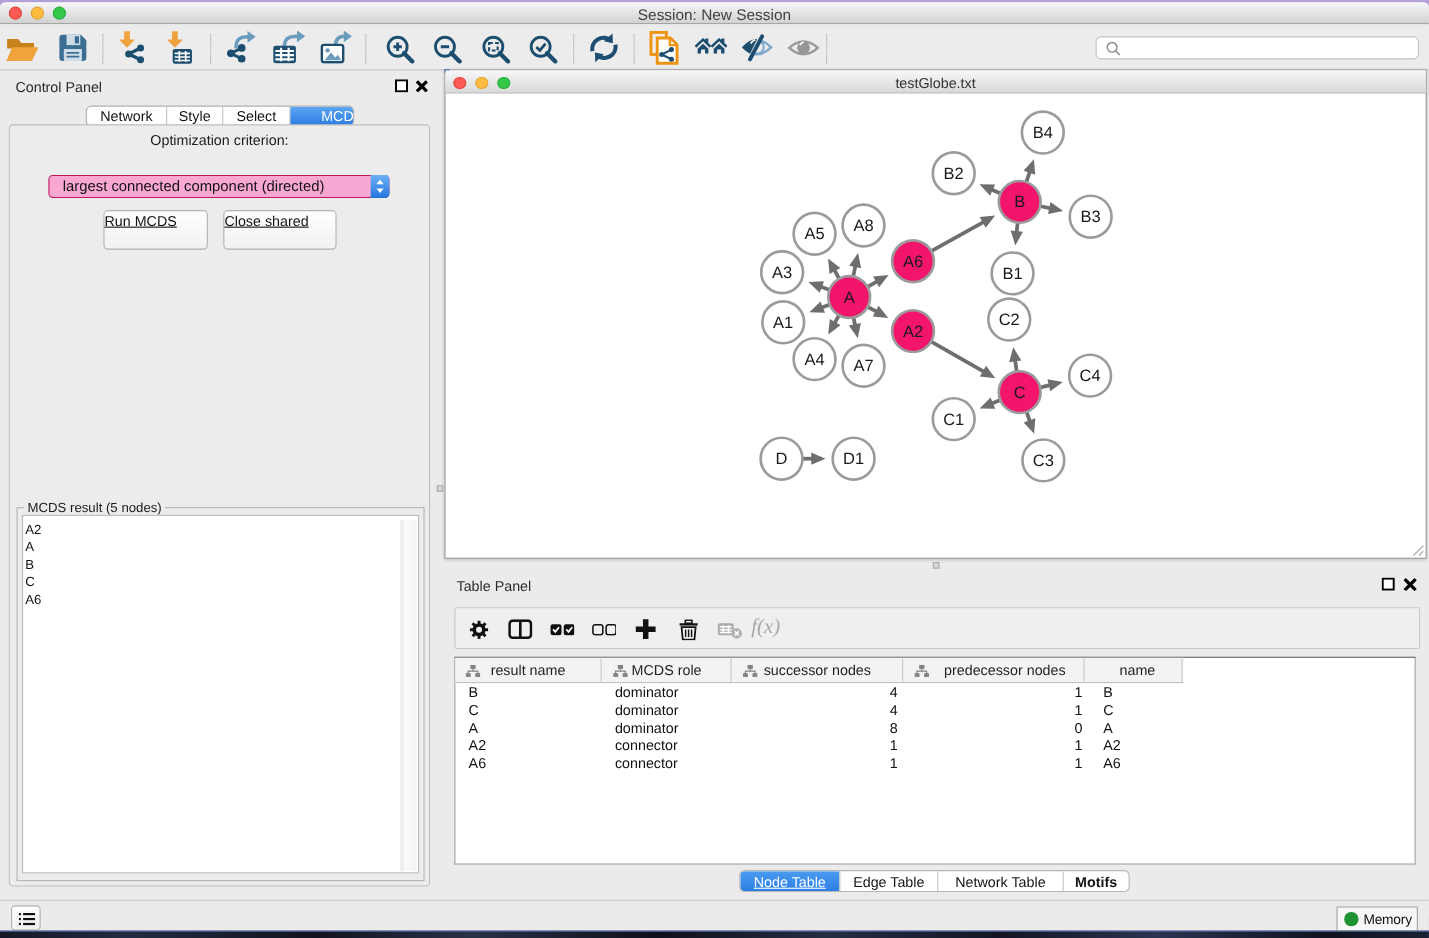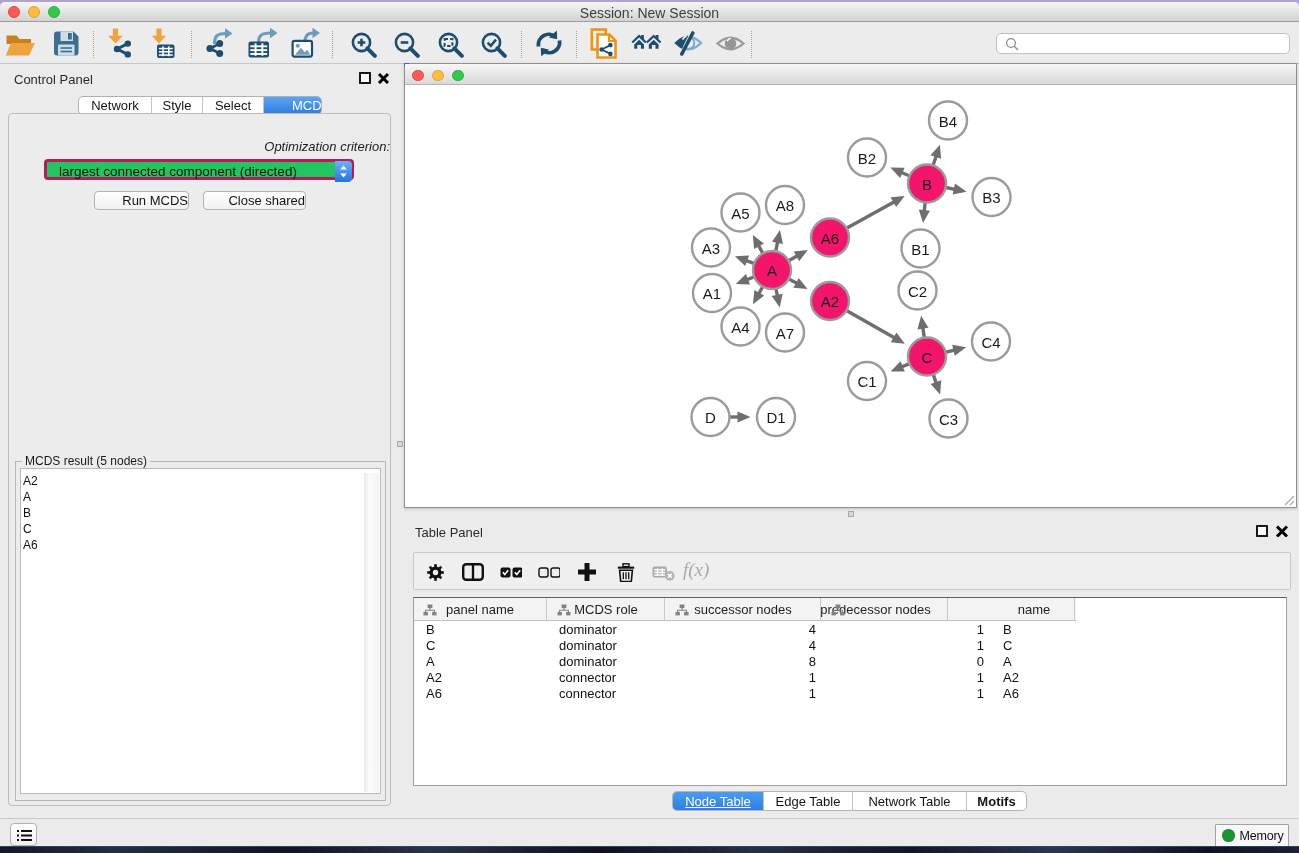--- a/index.html
+++ b/index.html
@@ -22,30 +22,30 @@
 
 #cp-title { position:absolute; left:14px; top:6px; font-size:13px; color:#2b2b2b; }
 #cp-tabs { position:absolute; left:78px; top:30px; height:19px; display:flex;
   border:1px solid #b0b0b0; border-radius:5px; overflow:hidden; background:#fff; }
 #cp-tabs div { font-size:13px; color:#141414; line-height:18px; text-align:center;
   border-right:1px solid #c4c4c4; }
 #cp-tabs div:last-child { border-right:none; }
 #cp-tabs .sel { background:linear-gradient(#5ba5f2,#2c7de2); color:#fff;padding-left:28px; }
 #cp-box { position:absolute; left:8px; top:47px; width:383px; height:693px;
   background:#ececec; border:1px solid #bdbdbd; border-radius:4px; }
-#opt-label { position:absolute; left:0; top:25px; width:100%; text-align:right;
-  font-size:13px; color:#1c1c1c;font-style:italic; }
+#opt-label { position:absolute; left:0; top:6px; width:100%; text-align:center;
+  font-size:13px; color:#1c1c1c; }
 #dd { position:absolute; left:35px; top:45px; width:310px; height:21px;
-  background:#22c55e; border:3px solid #be185d; border-radius:4px;text-align:center; }
+  background:#f9a8d4; border:1px solid #be185d; border-radius:4px;text-align:center; }
 #dd span { position:absolute; left:12px; top:2px; font-size:13.5px; color:#111; }
 #dd .cap { position:absolute; right:-1px; top:-1px; width:17px; height:21px;
   background:linear-gradient(#6db1f7,#2374dd); border-radius:0 4px 4px 0; }
-.btn { position:absolute; height:19px; background:linear-gradient(#ffffff,#f1f1f1);
+.btn { position:absolute; height:36px; background:linear-gradient(#ffffff,#f1f1f1);
   border:1px solid #b3b3b3; border-radius:4px; font-size:13px; color:#141414;
-  text-align:right; line-height:17px; }
+  text-align:left; line-height:17px;text-decoration:underline; }
 #fieldset { position:absolute; left:6px; top:347px; width:371px; height:340px;
   border:1px solid #b5b5b5; }
 #fieldset legend { position:absolute; left:6px; top:-8px; background:#ececec;
   padding:0 3px; font-size:12px; color:#1a1a1a; }
 #mlist { position:absolute; left:4px; top:6px; width:361px; height:326px;
   background:#fff; border:1px solid #b9b9b9; }
 #mlist { padding-top:4px; }
 #mlist .mi { font-size:12px; color:#111; height:16px; line-height:16px; padding-left:2px; }
 #mscroll { position:absolute; right:1px; top:4px; bottom:1px; width:15px;
   background:linear-gradient(90deg,#e9e9e9,#fbfbfb 35%,#f3f3f3); }
@@ -271,20 +271,21 @@
           <div id="mscroll"></div>
         </div>
       </div>
     </div>
     <div id="gwin">
           <div style="position:absolute;left:-1px;top:-1px;width:5px;height:3px;background:#3b6fb5"></div>
       <div id="gtitle">
         <div class="tl2" style="left:7.2px;background:#fc5a54;border:0.5px solid #e04740"></div>
         <div class="tl2" style="left:27.2px;background:#fdbc40;border:0.5px solid #e0a433"></div>
         <div class="tl2" style="left:47.2px;background:#34c84a;border:0.5px solid #2aad3e"></div>
+        <div class="title">testGlobe.txt</div>
       </div>
       <svg width="891" height="420" style="position:absolute;left:0;top:23px">
             <line x1="357.6" y1="165.9" x2="351.2" y2="154.1" stroke="#6e6e6e" stroke-width="3.4"></line>
 <polygon points="347.8,147.9 358.9,156.6 349.1,162.0" fill="#6e6e6e"></polygon>
 <line x1="370.8" y1="163.9" x2="373.6" y2="150.0" stroke="#6e6e6e" stroke-width="3.4"></line>
 <polygon points="375.0,143.0 377.9,156.9 367.0,154.7" fill="#6e6e6e"></polygon>
 <line x1="348.7" y1="176.3" x2="336.6" y2="171.8" stroke="#6e6e6e" stroke-width="3.4"></line>
 <polygon points="329.9,169.3 344.1,168.6 340.2,179.1" fill="#6e6e6e"></polygon>
 <line x1="348.8" y1="190.0" x2="337.5" y2="194.3" stroke="#6e6e6e" stroke-width="3.4"></line>
 <polygon points="330.8,196.9 340.9,187.0 345.0,197.4" fill="#6e6e6e"></polygon>
@@ -420,42 +421,42 @@
             <line x1="2.3" y1="10.08" x2="13.2" y2="10.08" stroke="#fff" stroke-width="1.4"></line>
             <line x1="5.5024999999999995" y1="3.3" x2="5.5024999999999995" y2="10.7" stroke="#fff" stroke-width="1.4"></line>
             <line x1="10.287500000000001" y1="3.3" x2="10.287500000000001" y2="10.7" stroke="#fff" stroke-width="1.4"></line>
             <circle cx="17.8" cy="10.8" r="4.8" fill="#b3b3b3"></circle>
             <path d="M15.9 8.9 L19.7 12.7 M19.7 8.9 L15.9 12.7" stroke="#fff" stroke-width="1.5"></path>
           </svg>
         </div>
     <div id="fx">f(x)</div>
     <div id="ttable">
       <div id="thead">
-            <div class="hcell" style="left:0px;width:133px">panel name</div>
+            <div class="hcell" style="left:0px;width:133px">result name</div>
             <svg style="position:absolute;left:9px;top:6px" width="14" height="12" viewBox="0 0 14 12">
               <rect x="4.6" y="0.5" width="4.8" height="3.6" fill="#828282"></rect>
               <path d="M7 4 V6.2 M2.6 9 V6.2 H11.4 V9" fill="none" stroke="#828282" stroke-width="1.1"></path>
               <rect x="0.5" y="8" width="4.4" height="3.4" fill="#828282"></rect>
               <rect x="9.1" y="8" width="4.4" height="3.4" fill="#828282"></rect>
             </svg>
             <div class="hcell" style="left:134px;width:117px">MCDS role</div>
             <svg style="position:absolute;left:143px;top:6px" width="14" height="12" viewBox="0 0 14 12">
               <rect x="4.6" y="0.5" width="4.8" height="3.6" fill="#828282"></rect>
               <path d="M7 4 V6.2 M2.6 9 V6.2 H11.4 V9" fill="none" stroke="#828282" stroke-width="1.1"></path>
               <rect x="0.5" y="8" width="4.4" height="3.4" fill="#828282"></rect>
               <rect x="9.1" y="8" width="4.4" height="3.4" fill="#828282"></rect>
             </svg>
             <div class="hcell" style="left:252px;width:155px">successor nodes</div>
             <svg style="position:absolute;left:261px;top:6px" width="14" height="12" viewBox="0 0 14 12">
               <rect x="4.6" y="0.5" width="4.8" height="3.6" fill="#828282"></rect>
               <path d="M7 4 V6.2 M2.6 9 V6.2 H11.4 V9" fill="none" stroke="#828282" stroke-width="1.1"></path>
               <rect x="0.5" y="8" width="4.4" height="3.4" fill="#828282"></rect>
               <rect x="9.1" y="8" width="4.4" height="3.4" fill="#828282"></rect>
             </svg>
-            <div class="hcell" style="left:390px;width:144px">predecessor nodes</div>
+            <div class="hcell" style="left:428px;width:144px">predecessor nodes</div>
             <svg style="position:absolute;left:417px;top:6px" width="14" height="12" viewBox="0 0 14 12">
               <rect x="4.6" y="0.5" width="4.8" height="3.6" fill="#828282"></rect>
               <path d="M7 4 V6.2 M2.6 9 V6.2 H11.4 V9" fill="none" stroke="#828282" stroke-width="1.1"></path>
               <rect x="0.5" y="8" width="4.4" height="3.4" fill="#828282"></rect>
               <rect x="9.1" y="8" width="4.4" height="3.4" fill="#828282"></rect>
             </svg>
             <div class="hcell" style="left:580px;width:81px">name</div>
           </div>
       <div id="tbody">
             <div class="cell" style="left:12px;top:0px;width:120px">B</div>

